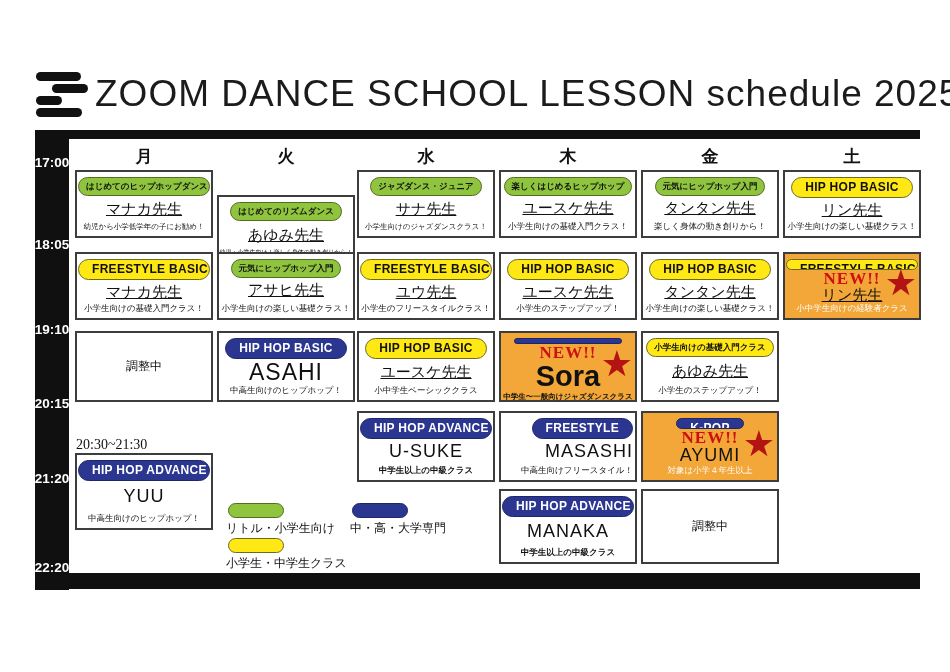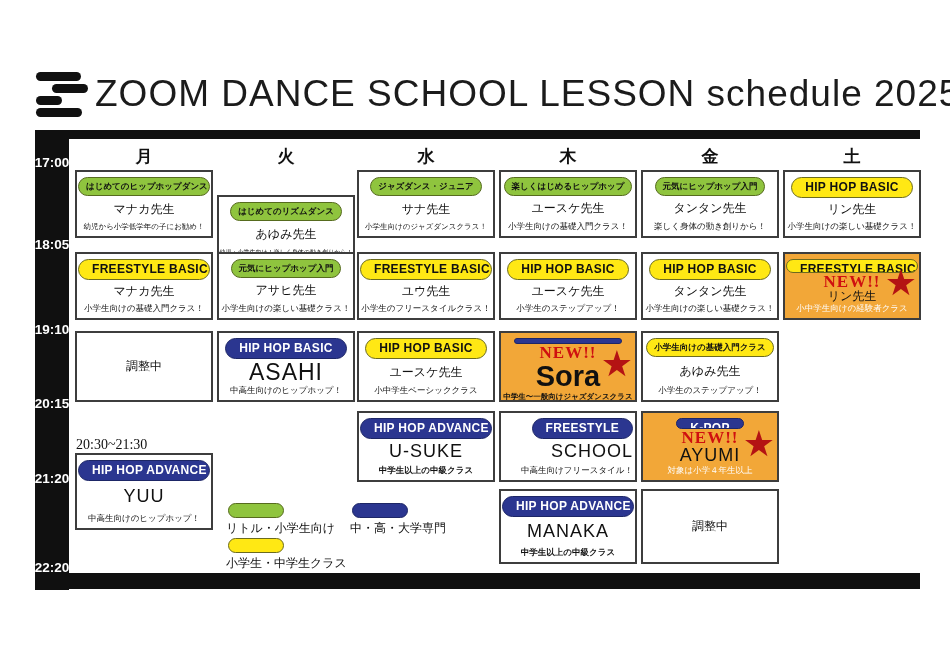--- a/index.html
+++ b/index.html
@@ -40,21 +40,21 @@
   .pill.green  { background:var(--green,#8fc43e);  color:#111; border:1px solid #566b1e; }
   .pill.yellow { background:var(--yellow,#ffe814); color:#111; border:1px solid #6b6b1e; }
   .pill.navy   { background:var(--navy,#2b3690);   color:#fff; border:1px solid #1d2666; }
   .pill-en { font-size:12px;  padding:2px 13px; letter-spacing:0.3px; }
   .pill-jp { font-size:8.5px; padding:3px 7px; }
 
   .new-label { font-family:"Liberation Serif","DejaVu Serif",serif; font-weight:bold;
                font-size:17px; color:var(--red,#cf1010); letter-spacing:1px; line-height:1;text-align:right; }
 
   .teacher { color:#111; line-height:1.1; white-space:nowrap; }
-  .name-jp    { font-size:12px; }
+  .name-jp    { font-size:15px;text-decoration:underline; }
   .name-en    { font-size:18px; letter-spacing:1px; }
   .name-en-lg { font-size:23px; letter-spacing:1px; }
   .name-thin  { font-size:29px; font-weight:700; }
 
   .note { color:#111; white-space:nowrap; line-height:1.1; }
   .note-md { font-size:8.5px; }
   .note-sm { font-size:7.5px; }
   .note-xs { font-size:6px; }
   .note-bold  { font-weight:bold; }
   .note-white { color:#fdfdfd; }
@@ -196,21 +196,21 @@
         <div class="teacher name-jp">あゆみ先生</div>
         <div class="note note-md">小学生のステップアップ！</div>
       </div>
       <div class="cell" style="left: 357px; top: 411px; height: 71px;">
         <span class="pill navy pill-en">HIP HOP ADVANCE</span>
         <div class="teacher name-en">U-SUKE</div>
         <div class="note note-md note-bold">中学生以上の中級クラス</div>
       </div>
       <div class="cell" style="left: 499px; top: 411px; height: 71px; align-items: flex-end;">
         <span class="pill navy pill-en">FREESTYLE</span>
-        <div class="teacher name-en">SCHOOL</div>
+        <div class="teacher name-en">MASASHI</div>
         <div class="note note-md">中高生向けフリースタイル！</div>
       </div>
       <div class="cell highlight" style="left: 641px; top: 411px; height: 71px;">
         <span class="pill navy pill-en">K-POP</span>
         <div class="new-label">NEW!!</div>
         <div class="teacher name-en">AYUMI</div>
         <div class="note note-md note-white">対象は小学４年生以上</div>
         <span class="star">★</span>
       </div>
       <div class="cell" style="left: 75px; top: 453px; height: 77px;">

